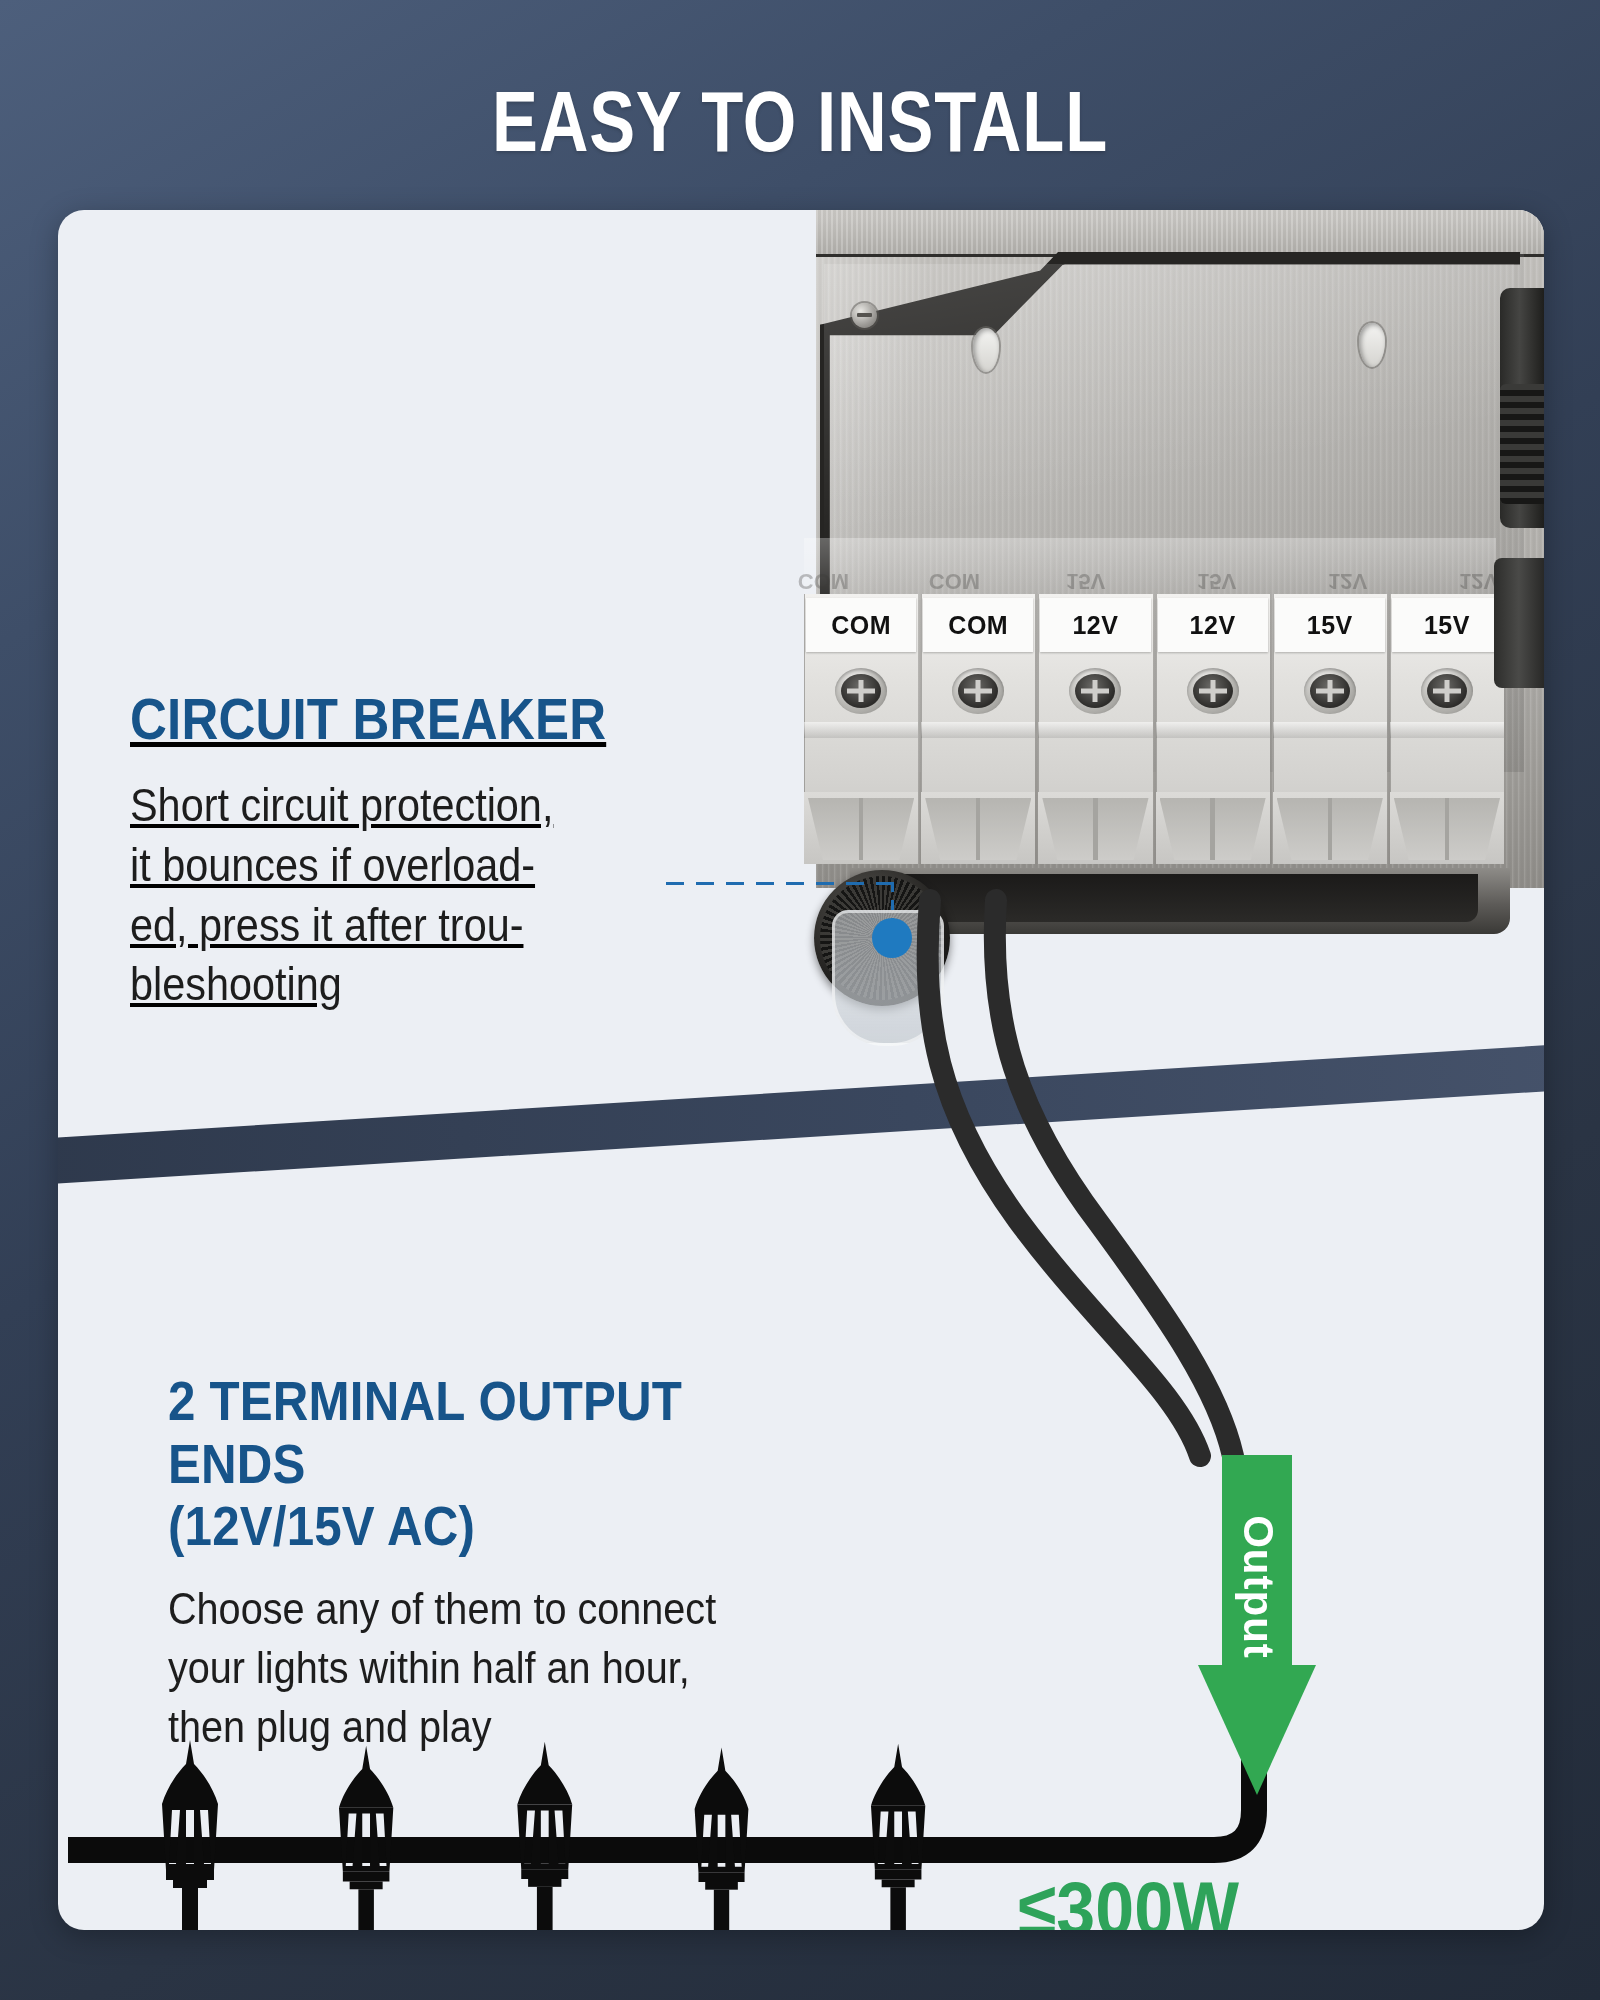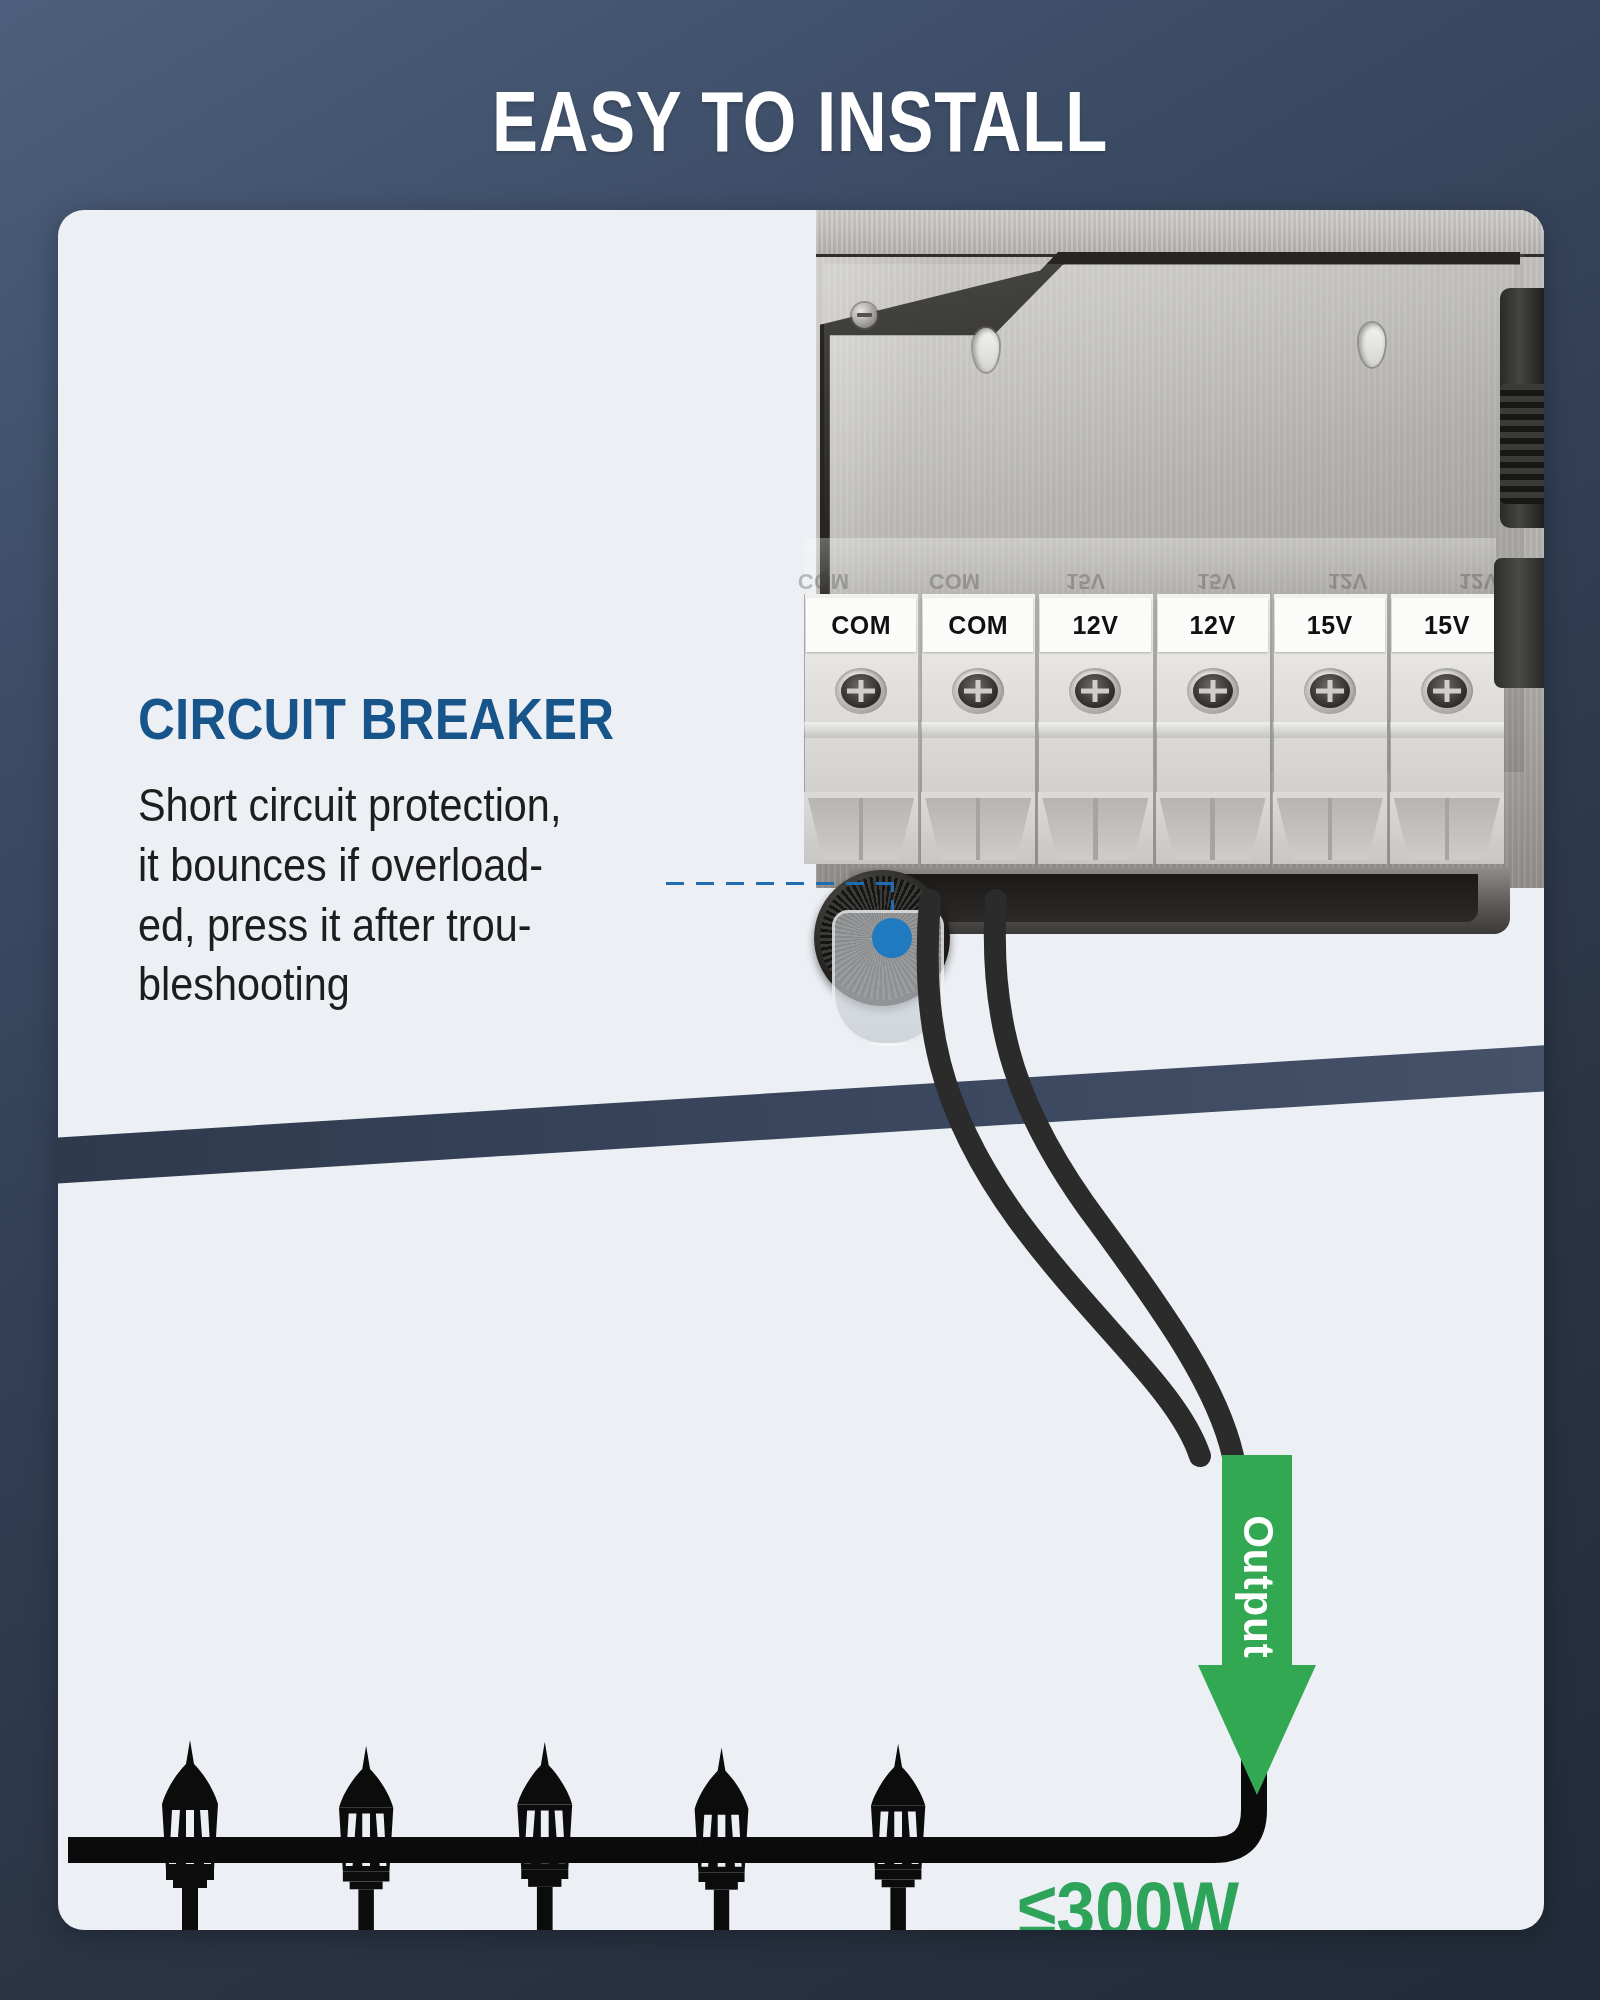--- a/index.html
+++ b/index.html
@@ -137,21 +137,21 @@
   .cables{position:absolute;left:0;top:0;width:1486px;height:1720px;pointer-events:none;}
 
   
   .blk{position:absolute;}
   .blk h2{
     margin:0;color:#17548a;font-weight:bold;letter-spacing:.2px;
     transform:scaleX(.88);transform-origin:0 50%;
   }
   .blk p{margin:0;color:#1d1d1d;transform:scaleX(.90);transform-origin:0 50%;}
 
-  #blk-breaker{left:80px;top:480px;width:560px;}
+  #blk-breaker{left:72px;top:480px;width:560px;text-decoration:underline;}
   #blk-breaker h2{font-size:58px;line-height:1;}
   #blk-breaker p{font-size:46px;line-height:1.30;margin-top:28px;}
 
   #blk-output{left:110px;top:1160px;width:700px;}
   #blk-output h2{font-size:56px;line-height:1.12;}
   #blk-output p{font-size:44px;line-height:1.34;margin-top:22px;}
 
   
   .leader{position:absolute;left:608px;top:672px;width:228px;height:3px;
     background:repeating-linear-gradient(90deg,#1f6cb0 0 18px,transparent 18px 30px);}
@@ -348,14 +348,18 @@
         <path d="M30,258 L94,258 L100,272 L24,272 Z"></path>
       </g>
     </g>
   </svg>
 
   <div class="blk" id="blk-breaker">
     <h2>CIRCUIT BREAKER</h2>
     <p><span>Short circuit protection,</span><br><span>it bounces if overload-</span><br><span>ed, press it after trou-</span><br><span>bleshooting</span></p>
   </div>
 
+  <div class="blk" id="blk-output">
+    <h2><span>2 TERMINAL OUTPUT ENDS</span><br><span>(12V/15V AC)</span></h2>
+    <p><span>Choose any of them to connect</span><br><span>your lights within half an hour,</span><br><span>then plug and play</span></p>
+  </div>
 
 </div>
 
 </body></html>

